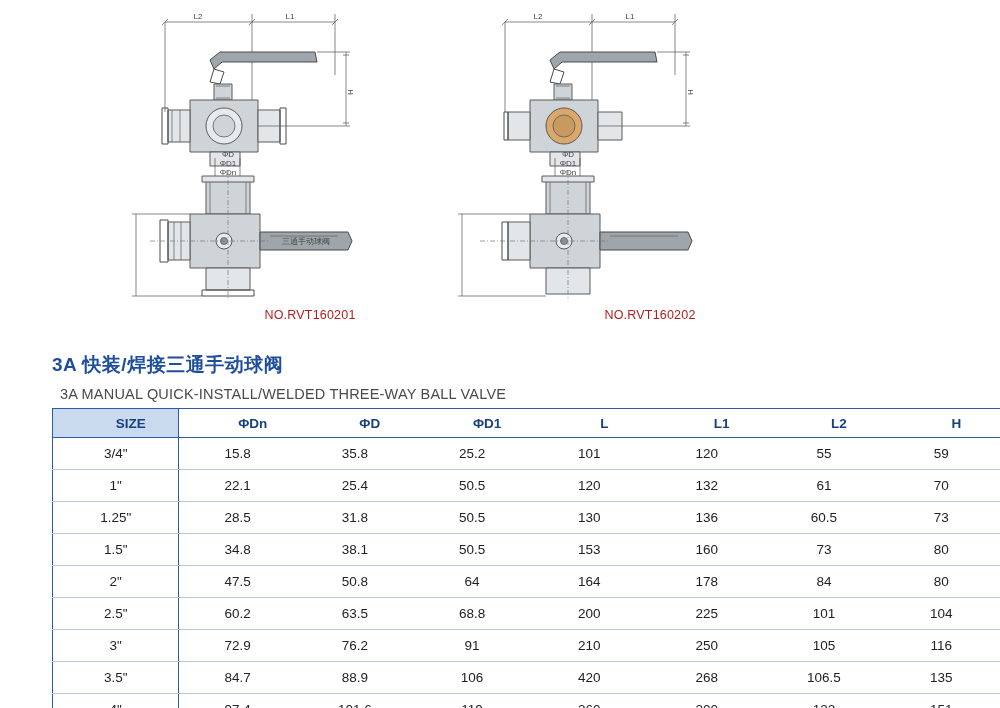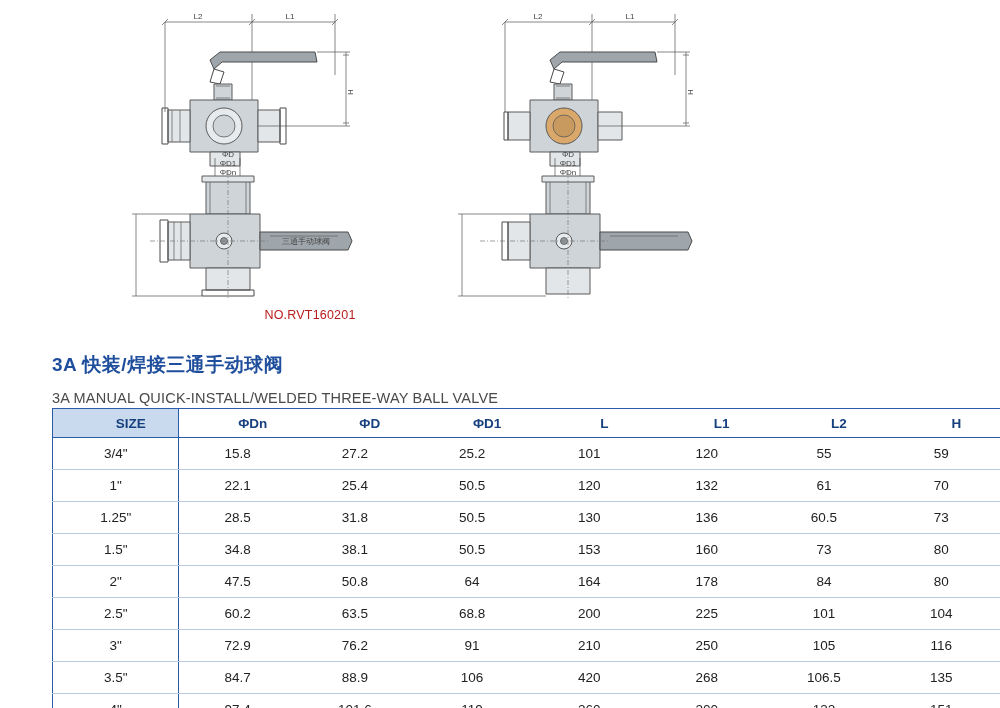--- a/index.html
+++ b/index.html
@@ -48,27 +48,27 @@
     position: absolute;
     left: 52px;
     top: 352px;
     width: 900px;
   }
   .title-cn {
     font-size: 19px;
     font-weight: bold;
     color: #1f4e9c;
     letter-spacing: 0.5px;
-    margin: 0 0 12px 0;
+    margin: 0 0 6px 0;
   }
   .title-en {
     font-size: 14.5px;
     color: #4a4a4a;
     letter-spacing: 0.2px;
-    margin: 0;
+    margin: 8px;
   }
 
   
   .spec-table {
     position: absolute;
     left: 52px;
     top: 408px;
     width: 948px;
     border-collapse: collapse;
     table-layout: fixed;
@@ -239,20 +239,21 @@
       <path class="handle-fill" d="M150,232 L238,232 L242,241 L238,250 L150,250 Z"></path>
       <path class="ln2" d="M160,236 L228,236"></path>
 
       <path class="body-light" d="M96,268 L140,268 L140,294 L96,294 Z"></path>
 
       <path class="dim" d="M12,214 L12,296"></path>
       <path class="dim" d="M8,214 L80,214 M8,296 L96,296"></path>
       <path class="dash" d="M30,241 L160,241"></path>
       <path class="dash" d="M118,170 L118,300"></path>
     </svg>
+    <div class="dwg-caption">NO.RVT160202</div>
   </div>
 </div>
 
 <div class="title-block">
   <h1 class="title-cn">3A 快装/焊接三通手动球阀</h1>
   <p class="title-en">3A MANUAL QUICK-INSTALL/WELDED THREE-WAY BALL VALVE</p>
 </div>
 
 <table class="spec-table">
   <colgroup>
@@ -274,21 +275,21 @@
       <th>L</th>
       <th>L1</th>
       <th>L2</th>
       <th>H</th>
     </tr>
   </thead>
   <tbody>
     <tr>
       <td class="size-cell">3/4"</td>
       <td>15.8</td>
-      <td>27.2</td>
+      <td>35.8</td>
       <td>25.2</td>
       <td>101</td>
       <td>120</td>
       <td>55</td>
       <td>59</td>
     </tr>
     <tr>
       <td class="size-cell">1"</td>
       <td>22.1</td>
       <td>25.4</td>

